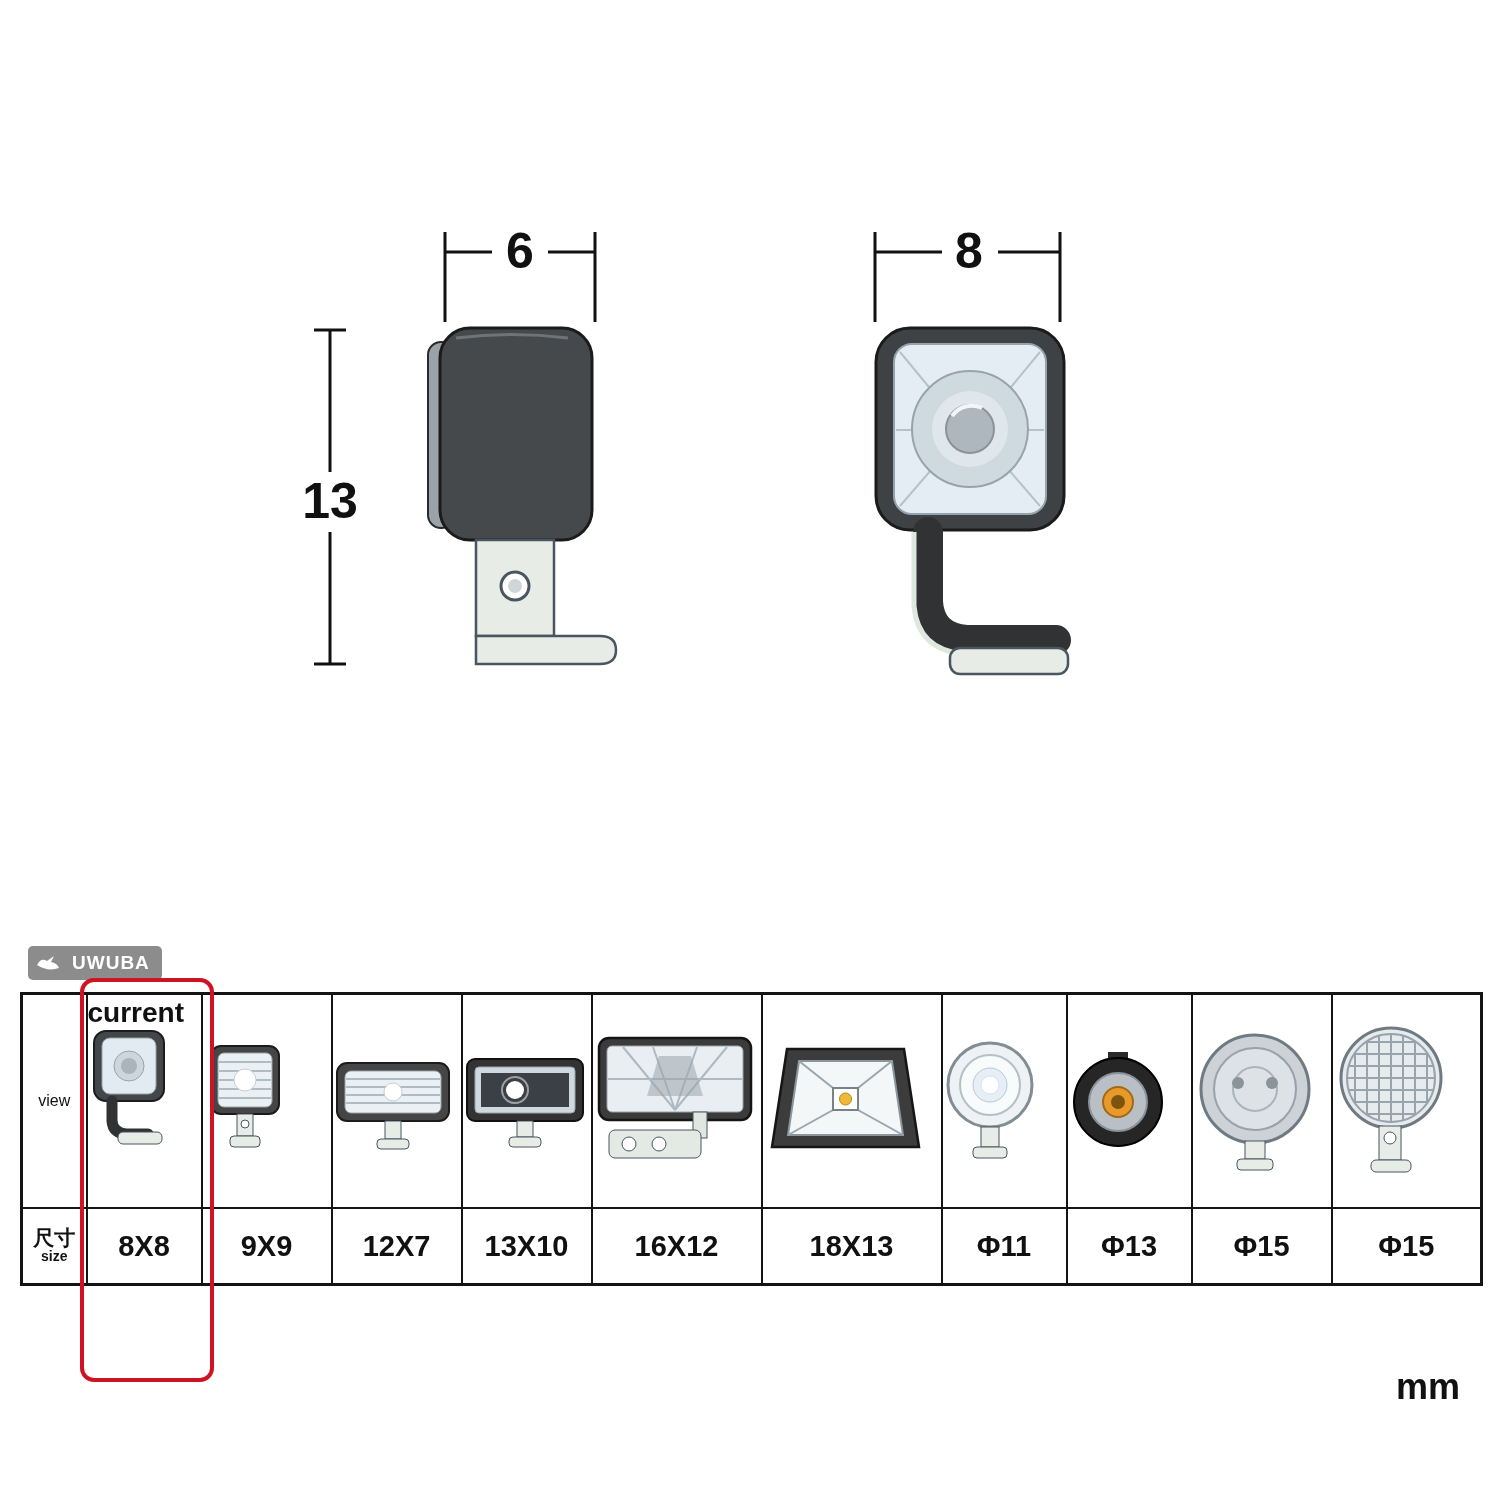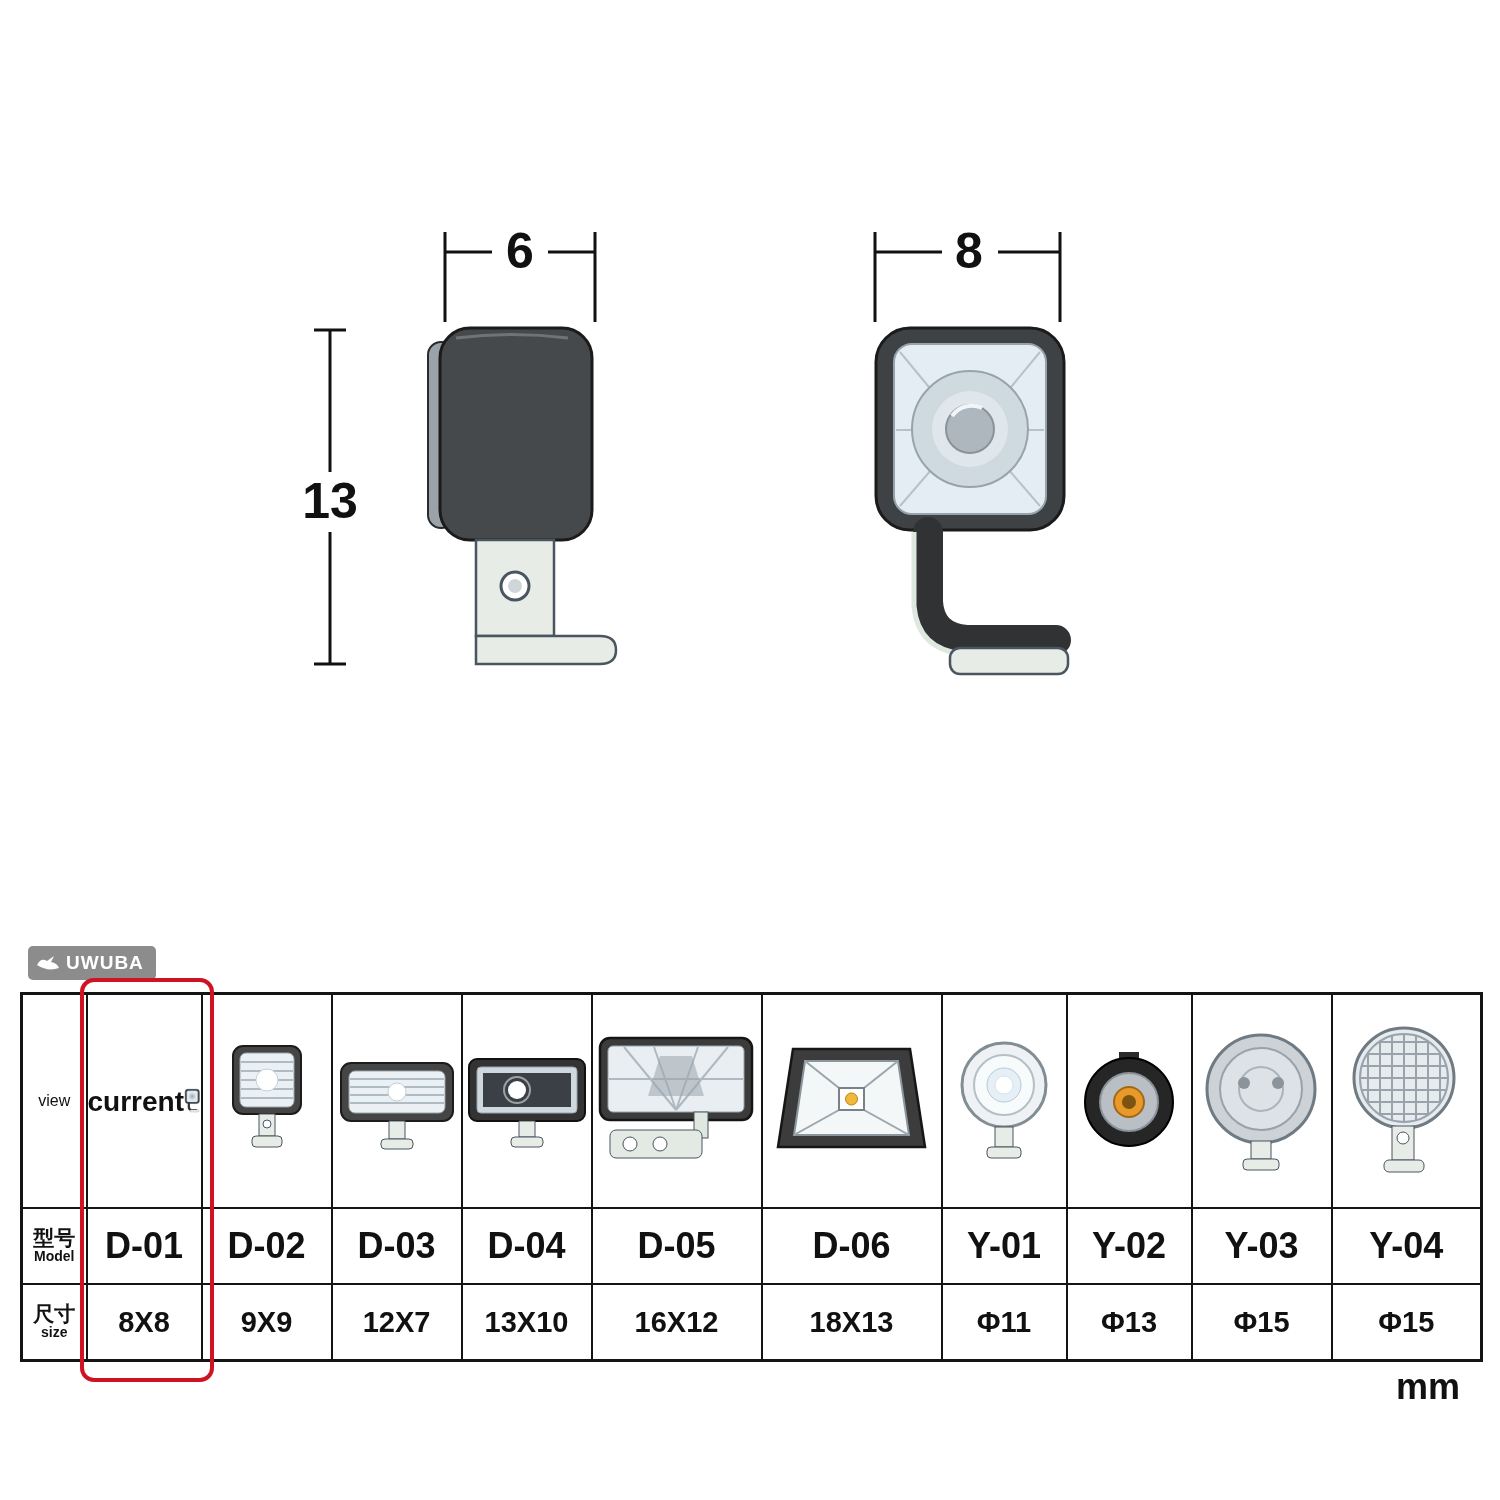--- a/index.html
+++ b/index.html
@@ -11,21 +11,21 @@
   .page{position:relative;width:1500px;height:1500px;background:#fff;}
 
   
   .drawings{position:absolute;left:250px;top:200px;width:900px;height:500px;}
   .drawings svg text{font-family:"Liberation Sans",sans-serif;font-weight:bold;fill:#111;}
 
   
   .brand-badge{
     position:absolute;left:28px;top:946px;height:34px;
     background:#8c8c8c;border-radius:5px;display:flex;align-items:center;
-    padding:0 12px 0 8px;gap:6px;
+    padding:0 12px 0 8px;gap:12px;
   }
   .brand-badge .brand-text{color:#fff;font-weight:bold;font-size:19px;letter-spacing:1px;}
 
   
   table.spec{
     position:absolute;left:20px;top:992px;width:1460px;
     border-collapse:collapse;table-layout:fixed;background:#fff;
     border:3px solid #141414;
   }
   table.spec td{
@@ -33,21 +33,21 @@
     overflow:hidden;
   }
   tr.row-view td{height:212px;}
   tr.row-model td{height:74px;font-size:36px;font-weight:bold;}
   tr.row-size  td{height:74px;font-size:29px;font-weight:bold;}
   tr.row-size td:nth-child(6), tr.row-size td:nth-child(7){font-size:29px;}
   td.rowlabel{font-weight:normal;}
   td.rowlabel .lab-main{display:block;font-size:21px;font-weight:bold;line-height:1.05;}
   td.rowlabel .lab-sub{display:block;font-size:14px;line-height:1.1;}
   td.rowlabel .lab-view{font-size:16px;font-weight:normal;}
-  .thumbwrap{display:flex;flex-direction:row;align-items:center;justify-content:center;height:100%;}
+  .thumbwrap{display:flex;flex-direction:column;align-items:flex-start;justify-content:center;height:100%;}
   .current-label{font-size:28px;font-weight:bold;line-height:1;margin:4px 0 2px 0;}
 
   
   .current-box{
     position:absolute;left:80px;top:978px;width:126px;height:396px;
     border:4px solid #cf1322;border-radius:14px;pointer-events:none;
   }
 
   .unit-label{position:absolute;left:1396px;top:1366px;font-size:36px;font-weight:bold;}
 </style>
@@ -313,36 +313,20 @@
             </g>
             <circle cx="58" cy="52" r="44" fill="none" stroke="#98a3ab" stroke-width="2"></circle>
             <rect x="46" y="100" width="22" height="34" fill="#e7ede6" stroke="#4a5560"></rect>
             <circle cx="57" cy="112" r="6" fill="#fff" stroke="#4a5560"></circle>
             <rect x="38" y="134" width="40" height="12" rx="5" fill="#e7ede6" stroke="#4a5560"></rect>
           </svg>
         </div>
       </td>
     </tr>
 
-    <tr class="row-model">
-      <td class="rowlabel">
-        <span class="lab-main">型号</span>
-        <span class="lab-sub">Model</span>
-      </td>
-      <td>D-01</td>
-      <td>D-02</td>
-      <td>D-03</td>
-      <td>D-04</td>
-      <td>D-05</td>
-      <td>D-06</td>
-      <td>Y-01</td>
-      <td>Y-02</td>
-      <td>Y-03</td>
-      <td>Y-04</td>
-    </tr>
 
     <tr class="row-size">
       <td class="rowlabel">
         <span class="lab-main">尺寸</span>
         <span class="lab-sub">size</span>
       </td>
       <td>8X8</td>
       <td>9X9</td>
       <td>12X7</td>
       <td>13X10</td>

